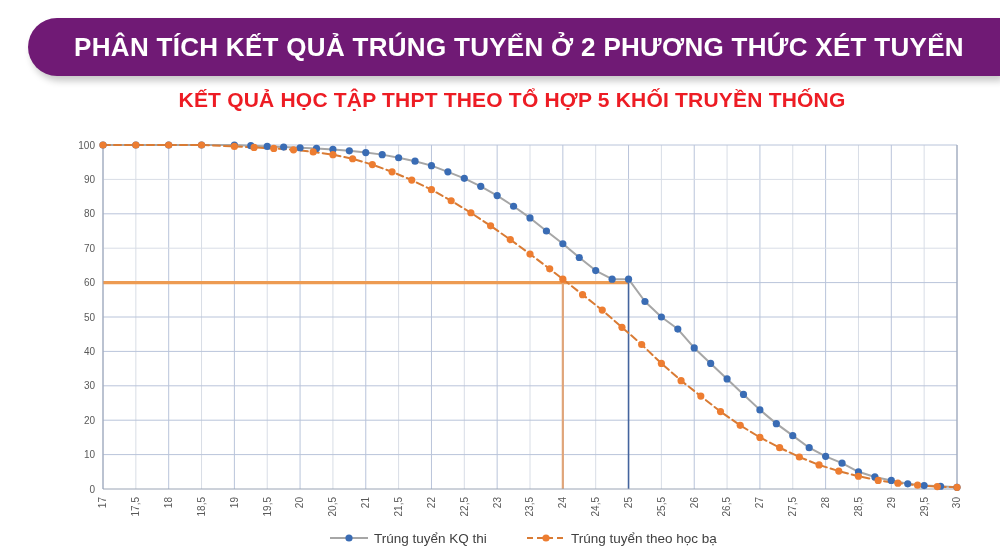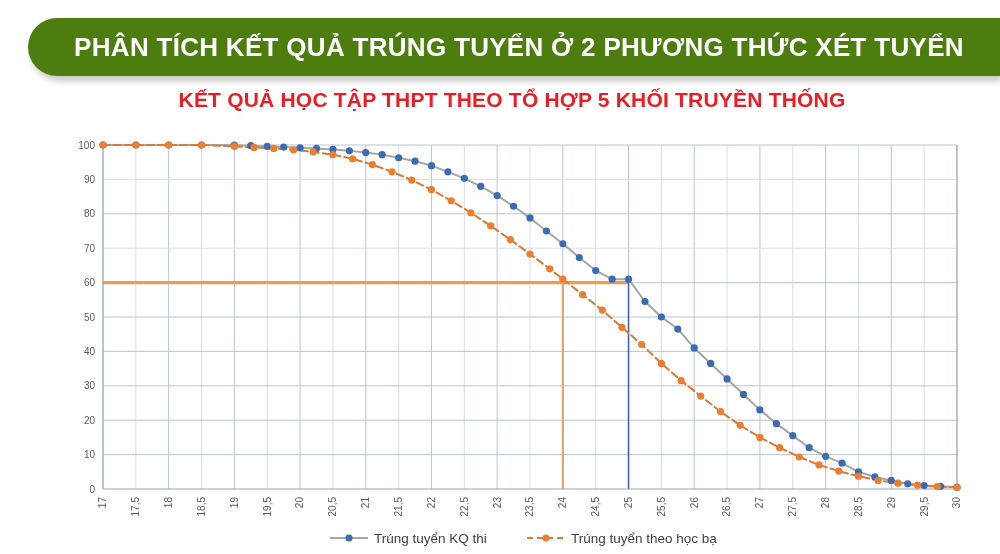--- a/index.html
+++ b/index.html
@@ -15,21 +15,21 @@
     position: relative;
   }
 
   
   #banner {
     position: absolute;
     left: 28px;
     top: 18px;
     width: 972px;
     height: 58px;
-    background: #4d7c0f;
+    background: #701a75;
     border-radius: 29px 0 0 29px;
     box-shadow: 3px 5px 7px rgba(0,0,0,0.22);
     display: flex;
     align-items: center;
     justify-content: center;
     box-sizing: border-box;
   }
   #banner-title {
     color: #ffffff;
     font-size: 26px;

